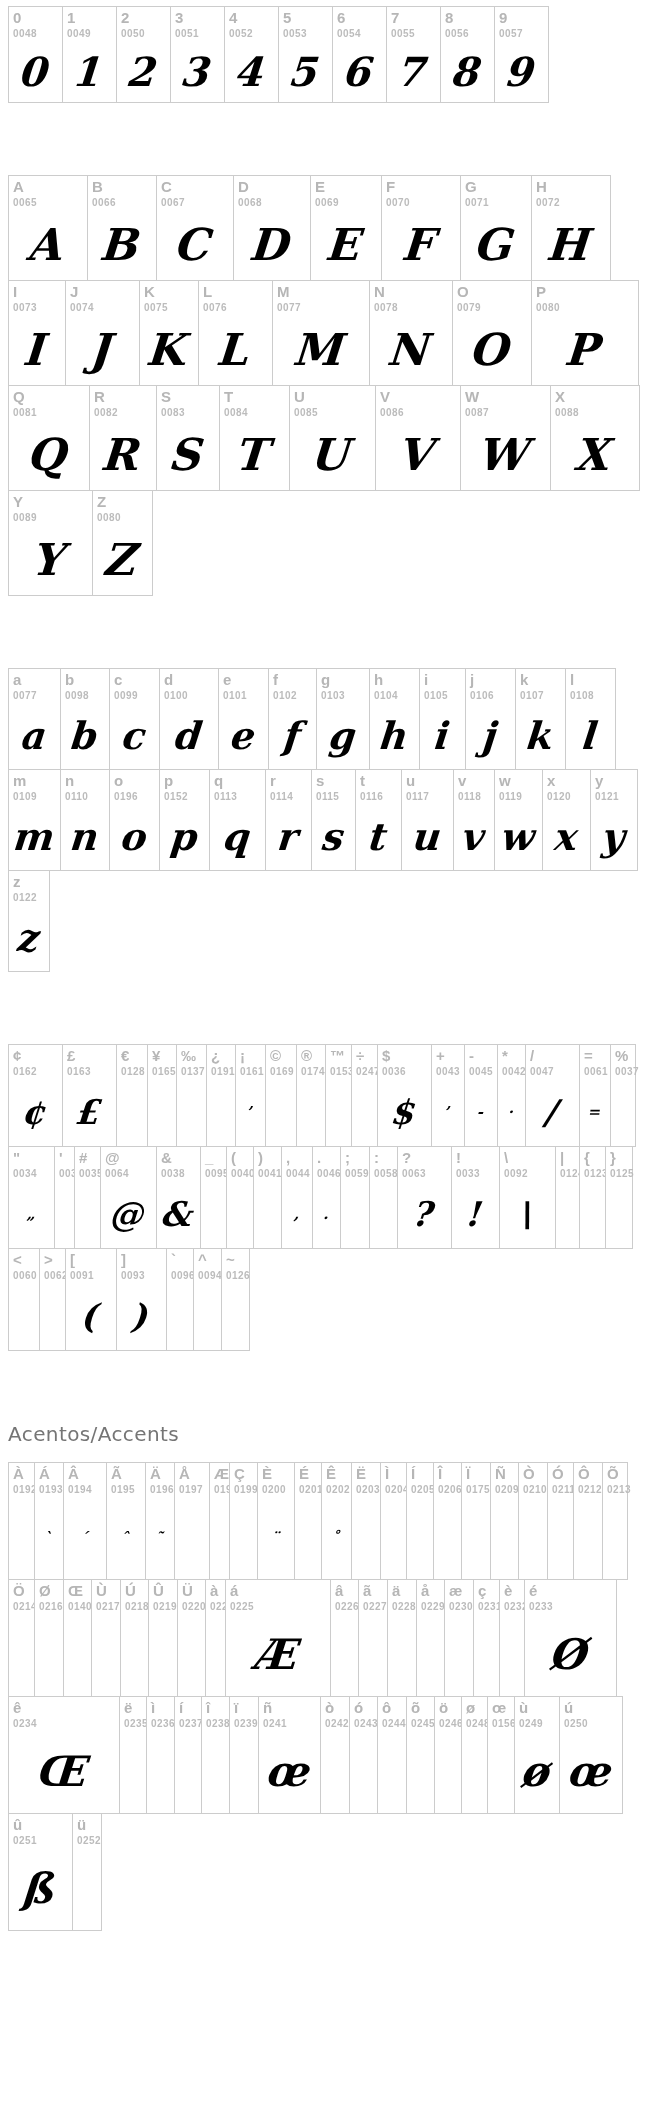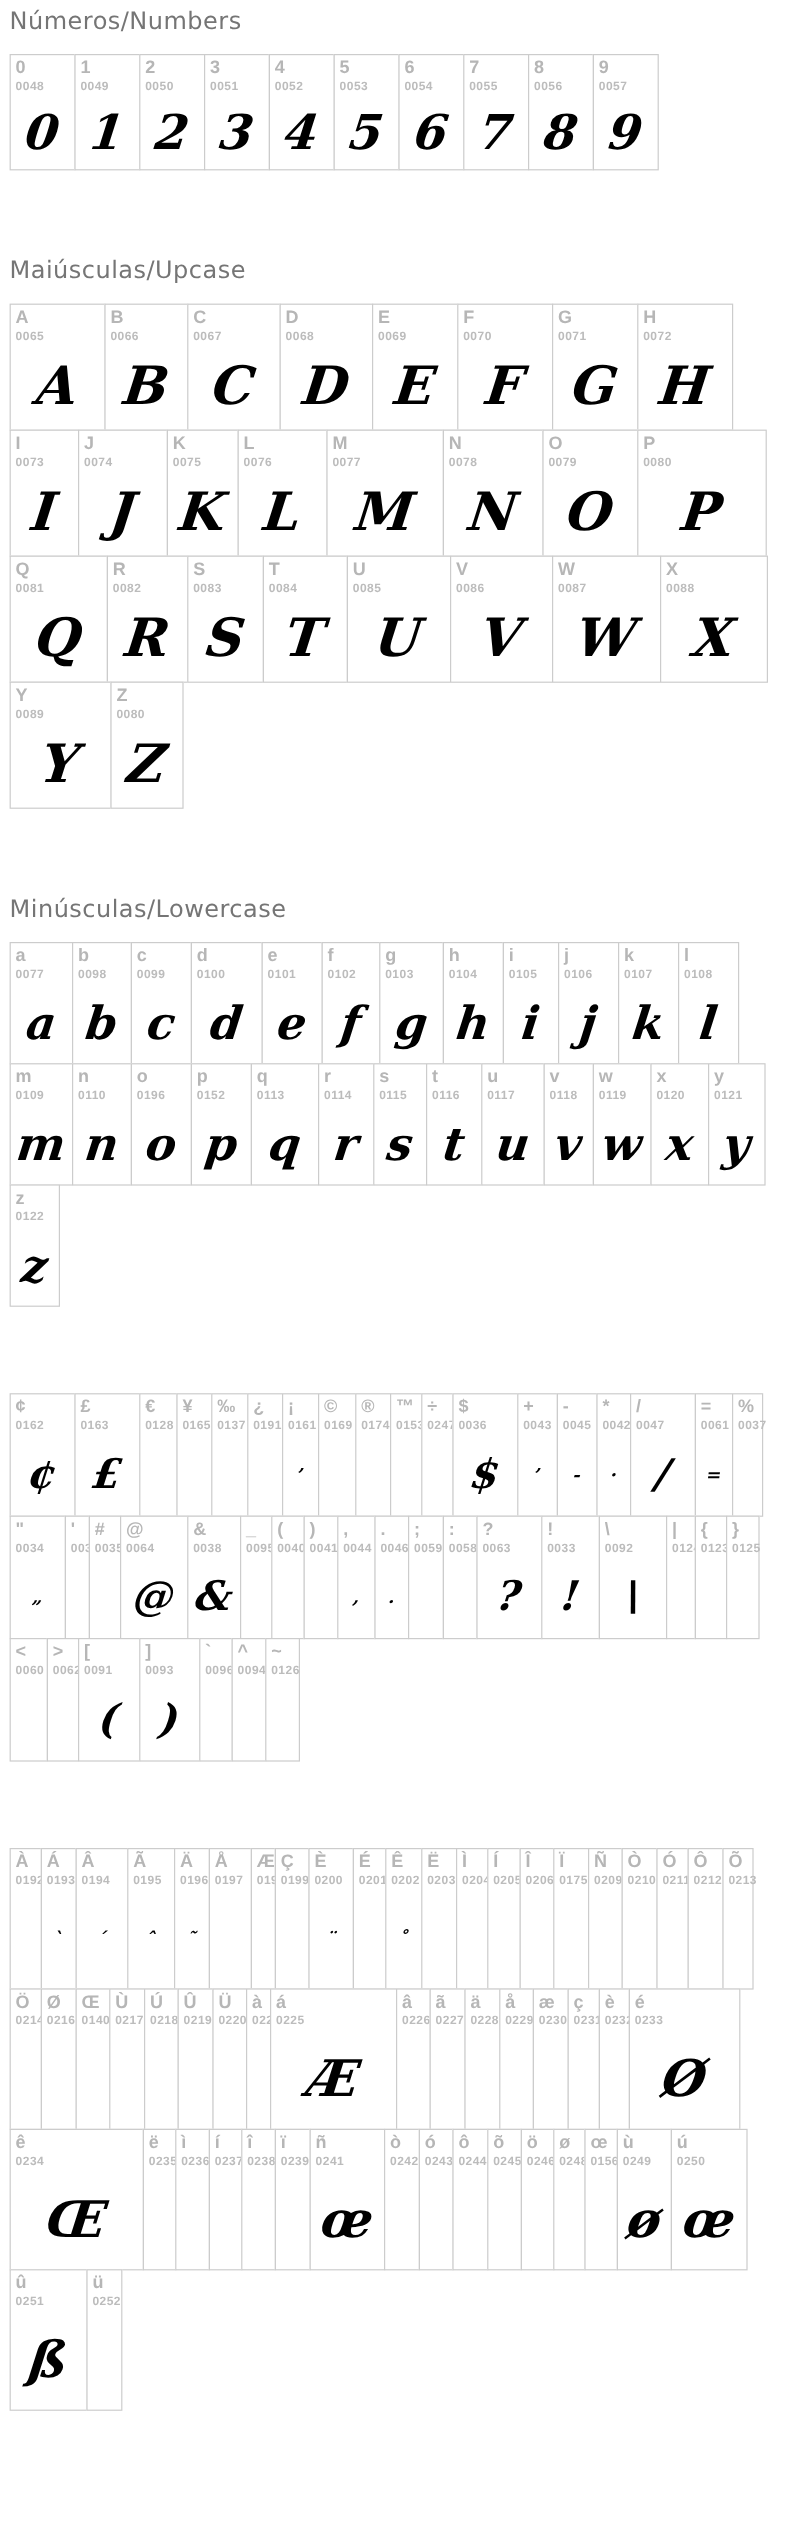--- a/index.html
+++ b/index.html
@@ -42,21 +42,20 @@
   .sec-2 .cell-glyph{font-size:38px;}
   .sec-3 .cell-glyph{font-size:34px;}
   .sec-4 .cell-glyph{font-size:42px;}
   .cell-glyph.small{font-size:15px;}
 </style>
 </head>
 <body>
 
 <div class="page">
     <section class="font-section sec-0">
-      <h2 class="section-title">Números/Numbers</h2>
       <div class="glyph-row">
         <div class="glyph-cell" style="width: 55px;">
           <div class="cell-char">0</div>
           <div class="cell-code">0048</div>
           <div class="cell-glyph">0</div>
         </div>
         <div class="glyph-cell" style="width: 55px;">
           <div class="cell-char">1</div>
           <div class="cell-code">0049</div>
           <div class="cell-glyph">1</div>
@@ -97,21 +96,20 @@
           <div class="cell-glyph">8</div>
         </div>
         <div class="glyph-cell" style="width: 55px;">
           <div class="cell-char">9</div>
           <div class="cell-code">0057</div>
           <div class="cell-glyph">9</div>
         </div>
       </div>
     </section>
     <section class="font-section sec-1">
-      <h2 class="section-title">Maiúsculas/Upcase</h2>
       <div class="glyph-row">
         <div class="glyph-cell" style="width: 80px;">
           <div class="cell-char">A</div>
           <div class="cell-code">0065</div>
           <div class="cell-glyph">A</div>
         </div>
         <div class="glyph-cell" style="width: 70px;">
           <div class="cell-char">B</div>
           <div class="cell-code">0066</div>
           <div class="cell-glyph">B</div>
@@ -238,21 +236,20 @@
           <div class="cell-glyph">Y</div>
         </div>
         <div class="glyph-cell" style="width: 61px;">
           <div class="cell-char">Z</div>
           <div class="cell-code">0080</div>
           <div class="cell-glyph">Z</div>
         </div>
       </div>
     </section>
     <section class="font-section sec-2">
-      <h2 class="section-title">Minúsculas/Lowercase</h2>
       <div class="glyph-row">
         <div class="glyph-cell" style="width: 53px;">
           <div class="cell-char">a</div>
           <div class="cell-code">0077</div>
           <div class="cell-glyph">a</div>
         </div>
         <div class="glyph-cell" style="width: 50px;">
           <div class="cell-char">b</div>
           <div class="cell-code">0098</div>
           <div class="cell-glyph">b</div>
@@ -600,20 +597,21 @@
           <div class="cell-glyph"></div>
         </div>
         <div class="glyph-cell" style="width: 29px;">
           <div class="cell-char">~</div>
           <div class="cell-code">0126</div>
           <div class="cell-glyph"></div>
         </div>
       </div>
     </section>
     <section class="font-section sec-4">
+      <h2 class="section-title">Acentos/Accents</h2>
       <div class="glyph-row">
         <div class="glyph-cell" style="width: 27px;">
           <div class="cell-char">À</div>
           <div class="cell-code">0192</div>
           <div class="cell-glyph"></div>
         </div>
         <div class="glyph-cell" style="width: 30px;">
           <div class="cell-char">Á</div>
           <div class="cell-code">0193</div>
           <div class="cell-glyph small">`</div>

